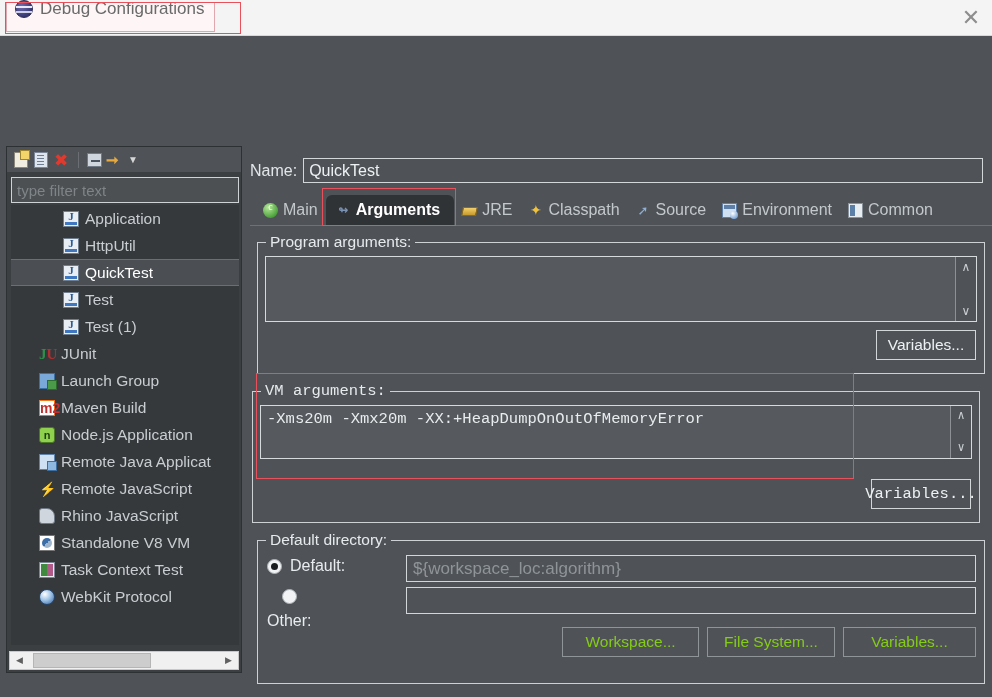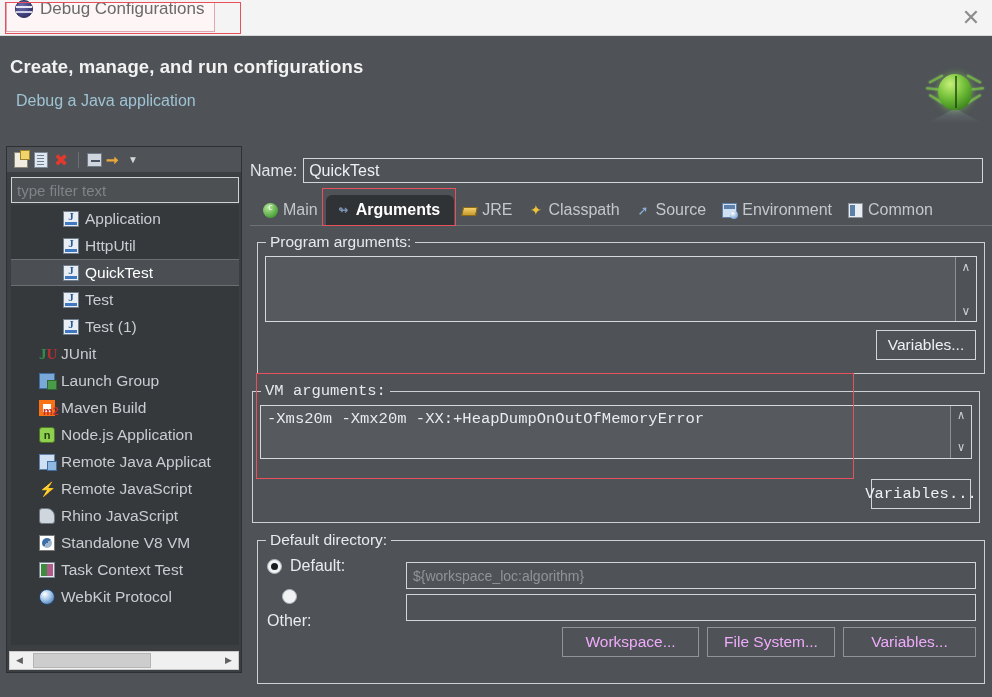--- a/index.html
+++ b/index.html
@@ -205,22 +205,22 @@
   }
   .ti-junit i { color: #b03030; font-style: normal; }
   .ti-launch {
     background: #7aa8d8; border: 1px solid #3e6fa2;
   }
   .ti-launch::after {
     content: ""; position: absolute; right: -3px; bottom: -2px;
     width: 8px; height: 8px; background: #4a9a4a; border: 1px solid #2d6b2d;
   }
   .ti-maven {
-    background: #ffffff; border: 4px solid #f97316;
-    font-size: 11px; font-weight: bold; color: #c03030;
+    background: #ffffff; border: 1px solid #f97316;
+    font-size: 14px; font-weight: bold; color: #c03030;
     line-height: 14px; text-align: left;
     font-family: "Liberation Sans", sans-serif;
   }
   .ti-node {
     background: #8fd14f; border: 1px solid #4d7a26;
     border-radius: 3px;
     font-size: 11px; color: #1d3d0c; font-weight: bold;
     line-height: 14px; text-align: center;
   }
   .ti-remote {
@@ -401,21 +401,21 @@
   .btn {
     position: absolute;
     height: 30px;
     background: #4f5357;
     border: 1px solid #d2d6d9;
     color: #eef1f3;
     font-size: 15.5px;
     display: flex; align-items: center; justify-content: center;
     padding: 0 10px;
   }
-  .btn.disabled { color: #f0abfc; border-color: #8f9498; }
+  .btn.disabled { color: #84cc16; border-color: #8f9498; }
 
   .radio-row {
     position: absolute;
     display: flex; align-items: center; gap: 8px;
     font-size: 16px; color: #e8ecef;
   }
   .radio {
     width: 15px; height: 15px; border-radius: 50%;
     background: #f0f2f4; border: 1px solid #aeb3b7;
     position: relative; flex: none;
@@ -425,22 +425,21 @@
     width: 7px; height: 7px; border-radius: 50%;
     background: #1a1d20;
   }
   .wd-field {
     position: absolute;
     height: 27px;
     background: #4f5357;
     border: 1px solid #d2d6d9;
     display: flex; align-items: center;
     padding: 0 6px;
-    font-size: 14px;
-    margin-top: 7px;
+    font-size: 17px;
   }
   .wd-field.placeholderish { color: #8f9498; }
 
   
   .redbox {
     position: absolute;
     border: 1.5px solid #e8505b;
     pointer-events: none;
   }
 </style>
@@ -450,34 +449,20 @@
 <div id="root">
 
   <div class="titlebar">
     <div class="title-tab">
       <span class="title-icon"></span>
       <span class="title-text">Debug Configurations</span>
     </div>
     <div class="win-close">✕</div>
   </div>
 
-  <div class="header">
-    <h1>Create, manage, and run configurations</h1>
-    <div class="sub">Debug a Java application</div>
-    <div class="header-bug">
-      <div class="shadow-tri"></div>
-      <div class="bug-leg" style="left:4px;  top:16px; width:16px; transform:rotate(-28deg);"></div>
-      <div class="bug-leg" style="left:2px;  top:26px; width:16px; transform:rotate(6deg);"></div>
-      <div class="bug-leg" style="left:4px;  top:36px; width:16px; transform:rotate(32deg);"></div>
-      <div class="bug-leg" style="right:4px; top:16px; width:16px; transform:rotate(28deg);"></div>
-      <div class="bug-leg" style="right:2px; top:26px; width:16px; transform:rotate(-6deg);"></div>
-      <div class="bug-leg" style="right:4px; top:36px; width:16px; transform:rotate(-32deg);"></div>
-      <div class="bug-body"></div>
-    </div>
-  </div>
 
   <div class="left-panel">
 
     <div class="tree-toolbar">
       <span class="tb-icon ico-newcfg"></span>
       <span class="tb-icon ico-dup"></span>
       <span class="tb-icon ico-delete">✖</span>
       <span class="tb-sep"></span>
       <span class="tb-icon ico-collapse"></span>
       <span class="tb-icon ico-arrow">➞</span>

